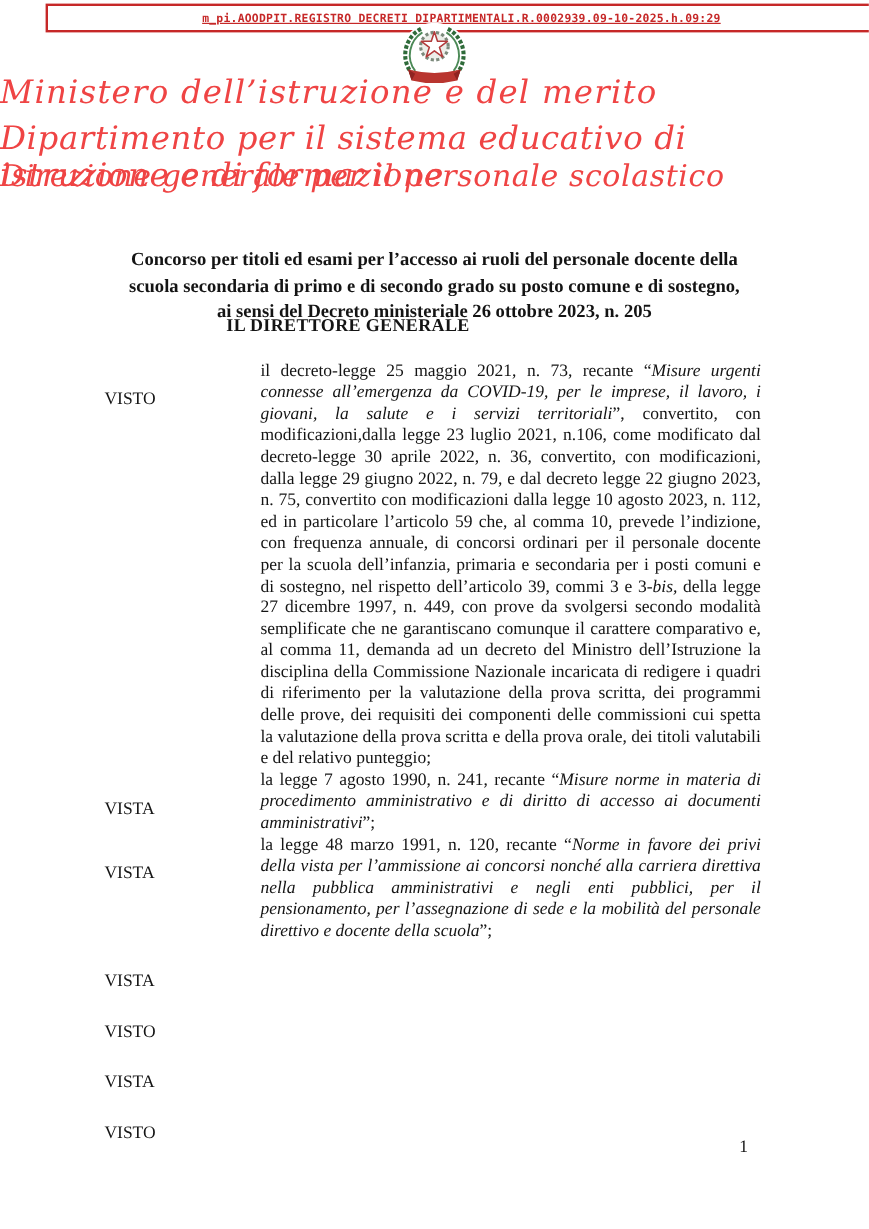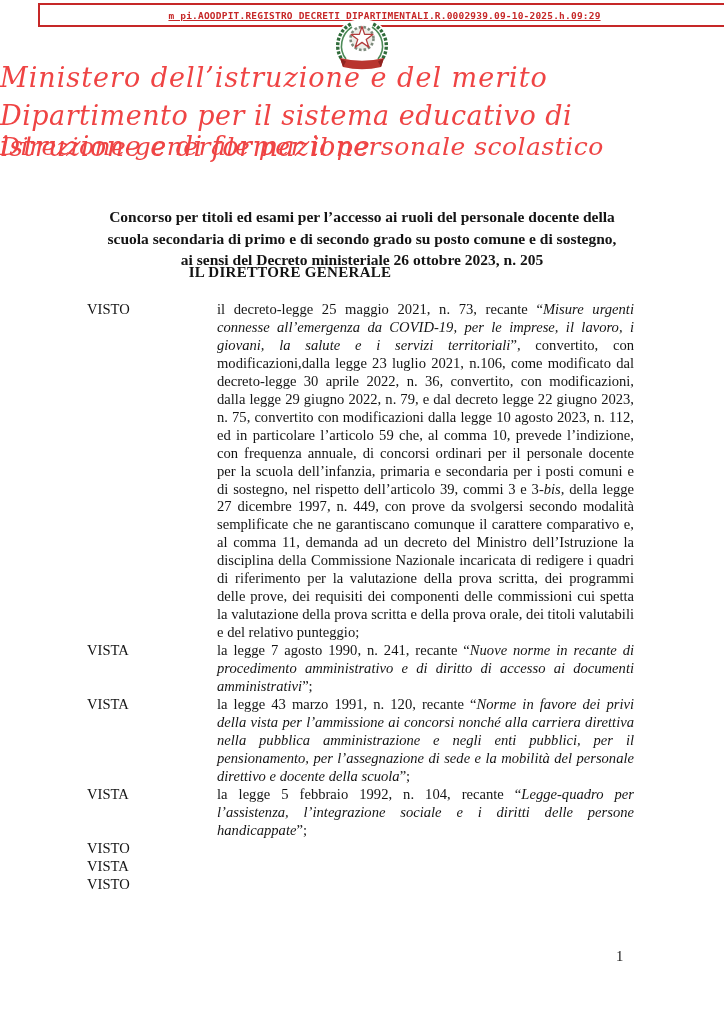--- a/index.html
+++ b/index.html
@@ -29,21 +29,21 @@
   .doc-title {
     position:absolute; top:174px; left:100px; width:524px;
     text-align:center; font-weight:bold; font-size:15.5px; line-height:21.5px;margin-top:32px;
   }
   .heading {
     position:absolute; top:264px; left:0; width:580px;
     text-align:center; font-weight:bold; font-size:15px; letter-spacing:0.3px;
   }
   .clauses { position:absolute; top:301px; left:87px; width:547px; font-size:14.6px; line-height:17.95px; }
   .clause-row { display:flex; align-items:flex-start; }
-  .clause-label { flex:0 0 130px; width:130px; }
+  .clause-label { flex:0 0 130px; width:130px;margin-top:24px; }
   .clause-text { flex:1; text-align:justify; }
   .clause-text em { font-style:italic; }
   .page-number { position:absolute; top:948px; left:616px; font-size:14.6px; }
 </style>
 </head>
 <body>
 
 <div class="stamp-box">
   <span class="stamp-text">m_pi.AOODPIT.REGISTRO DECRETI DIPARTIMENTALI.R.0002939.09-10-2025.h.09:29</span>
 </div>
@@ -76,31 +76,30 @@
 <p class="heading">IL DIRETTORE GENERALE</p>
 
 <div class="clauses">
   <div class="clause-row">
     <div class="clause-label">VISTO</div>
     <div class="clause-text"><span>il decreto-legge 25 maggio 2021, n. 73, recante “</span><em>Misure urgenti connesse all’emergenza da COVID-19, per le imprese, il lavoro, i giovani, la salute e i servizi territoriali</em><span>”, convertito, con modificazioni,dalla legge 23 luglio 2021, n.106, come modificato dal decreto-legge 30 aprile 2022, n. 36, convertito, con modificazioni, dalla legge 29 giugno 2022, n. 79, e dal decreto legge 22 giugno 2023, n. 75, convertito con modificazioni dalla legge 10 agosto 2023, n. 112, ed in particolare l’articolo 59 che, al comma 10, prevede l’indizione, con frequenza annuale, di concorsi ordinari per il personale docente per la scuola dell’infanzia, primaria e secondaria per i posti comuni e di sostegno, nel rispetto dell’articolo 39, commi 3 e 3-</span><em>bis,</em><span> della legge 27 dicembre 1997, n. 449, con prove da svolgersi secondo modalità semplificate che ne garantiscano comunque il carattere comparativo e, al comma 11, demanda ad un decreto del Ministro dell’Istruzione la disciplina della Commissione Nazionale incaricata di redigere i quadri di riferimento per la valutazione della prova scritta, dei programmi delle prove, dei requisiti dei componenti delle commissioni cui spetta la valutazione della prova scritta e della prova orale, dei titoli valutabili e del relativo punteggio;</span></div>
   </div>
 
   <div class="clause-row">
     <div class="clause-label">VISTA</div>
-    <div class="clause-text"><span>la legge 7 agosto 1990, n. 241, recante “</span><em>Nuove norme in recante di procedimento amministrativo e di diritto di accesso ai documenti amministrativi</em><span>”;</span></div>
+    <div class="clause-text"><span>la legge 7 agosto 1990, n. 241, recante “</span><em>Misure norme in materia di procedimento amministrativo e di diritto di accesso ai documenti amministrativi</em><span>”;</span></div>
   </div>
 
   <div class="clause-row">
     <div class="clause-label">VISTA</div>
-    <div class="clause-text"><span>la legge 43 marzo 1991, n. 120, recante “</span><em>Norme in favore dei privi della vista per l’ammissione ai concorsi nonché alla carriera direttiva nella pubblica amministrazione e negli enti pubblici, per il pensionamento, per l’assegnazione di sede e la mobilità del personale direttivo e docente della scuola</em><span>”;</span></div>
+    <div class="clause-text"><span>la legge 48 marzo 1991, n. 120, recante “</span><em>Norme in favore dei privi della vista per l’ammissione ai concorsi nonché alla carriera direttiva nella pubblica amministrativi e negli enti pubblici, per il pensionamento, per l’assegnazione di sede e la mobilità del personale direttivo e docente della scuola</em><span>”;</span></div>
   </div>
 
   <div class="clause-row">
     <div class="clause-label">VISTA</div>
-    <div class="clause-text"><span>la legge 5 febbraio 1992, n. 104, recante “</span><em>Legge-quadro per l’assistenza, l’integrazione sociale e i diritti delle persone handicappate</em><span>”;</span></div>
   </div>
 
   <div class="clause-row">
     <div class="clause-label">VISTO</div>
   </div>
 
   <div class="clause-row">
     <div class="clause-label">VISTA</div>
   </div>
 

